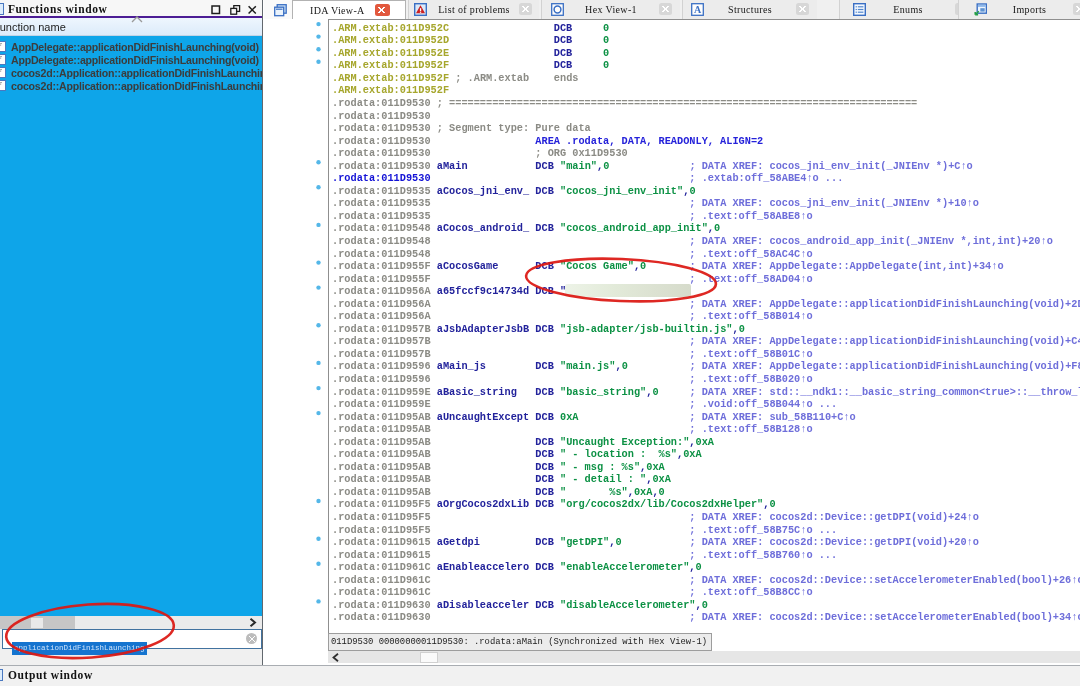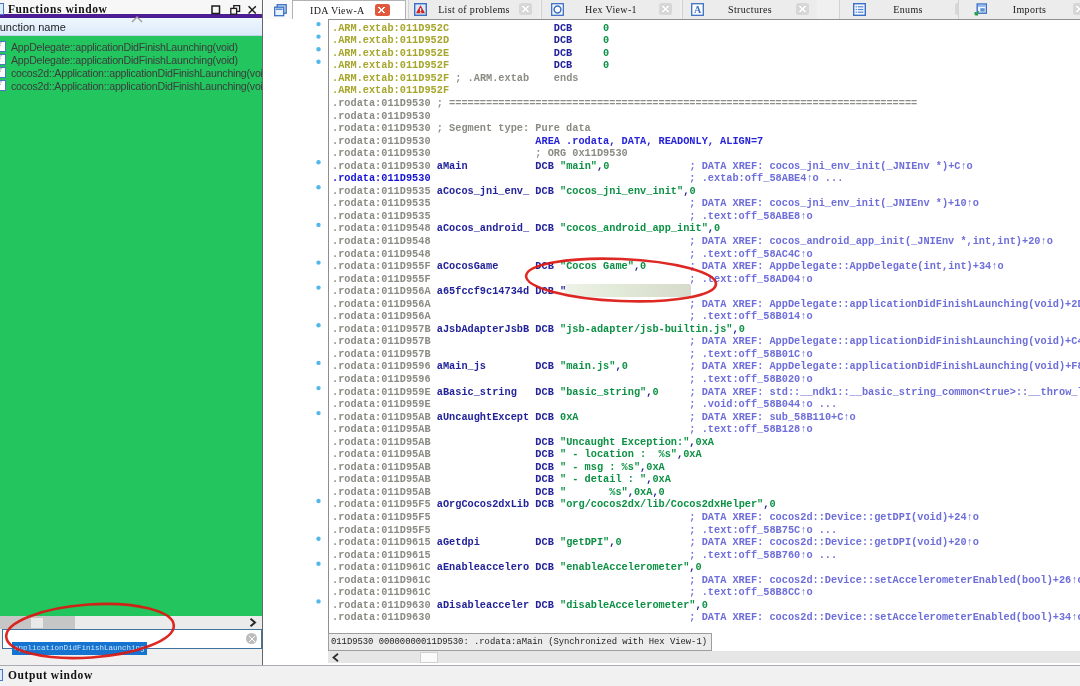--- a/index.html
+++ b/index.html
@@ -1,23 +1,23 @@
 <!DOCTYPE html>
 <html><head><meta charset="utf-8"><style>
 html,body{margin:0;padding:0;background:#fff;}
 #root{position:relative;width:1080px;height:686px;overflow:hidden;background:#fff;font-family:"Liberation Sans",sans-serif;}
 #root *{box-sizing:border-box;}
 .abs{position:absolute;}
 
 #lp{position:absolute;left:0;top:0;width:263px;height:666px;background:#f0f0f0;overflow:hidden;border-right:1px solid #62686e;}
-#lptitle{position:absolute;left:0;top:0;width:263px;height:18px;background:#f7f7f7;border-bottom:4px solid #4c1d95;}
+#lptitle{position:absolute;left:0;top:0;width:263px;height:18px;background:#f7f7f7;border-bottom:2px solid #4c1d95;}
 #lptitle .t{position:absolute;left:8px;top:2.5px;font-family:"Liberation Serif",serif;font-weight:bold;font-size:11.5px;letter-spacing:0.6px;color:#111;}
 #lphead{position:absolute;left:0;top:18px;width:262px;height:18px;background:linear-gradient(#eef6fe,#dcebfa);border-bottom:1px solid #c2d4e6;}
 #lphead .t{position:absolute;left:-7px;top:3px;font-size:11px;color:#1c1c1c;}
-#lplist{position:absolute;left:0;top:36px;width:262px;height:580px;background:#22c55e;}
+#lplist{position:absolute;left:0;top:36px;width:262px;height:580px;background:#0ea5e9;font-weight:bold;}
 .frow{position:absolute;left:0;width:262px;height:13px;overflow:hidden;}
 .frow .txt{position:absolute;left:11px;top:0.5px;font-size:10.6px;color:#3c3c3c;letter-spacing:-0.22px;white-space:nowrap;}
 .ficon{position:absolute;left:-7px;top:0.5px;width:13px;height:11.5px;background:#fdfdfd;border:1px solid #4a78c0;color:#8a8a8a;font-family:"Liberation Serif",serif;font-style:italic;font-size:10px;text-align:center;line-height:10px;}
 
 #lpsb{position:absolute;left:0;top:616px;width:262px;height:13px;background:#ebebeb;}
 #lpsb .thumb{position:absolute;left:0;top:0;width:75px;height:13px;background:#c6c6c6;}
 #lpsb .grip{position:absolute;left:31px;top:1.5px;width:12px;height:10px;background:#e9e9e9;}
 
 #lpinput{position:absolute;left:2px;top:629px;width:260px;height:20px;background:#fff;border:1px solid #41729f;}
 #lpinput .sel{position:absolute;left:9px;top:12px;height:13px;background:#1574cf;color:#cfe4fb;font-family:"Liberation Mono",monospace;font-weight:normal;font-size:7.5px;line-height:13px;padding:0 2px;letter-spacing:0;text-align:center;}
@@ -188,21 +188,21 @@
     <div id="code">
         <pre><i class="e">.ARM.extab:011D952C</i>                 <i class="n">DCB</i>     <i class="g">0</i>
 <i class="e">.ARM.extab:011D952D</i>                 <i class="n">DCB</i>     <i class="g">0</i>
 <i class="e">.ARM.extab:011D952E</i>                 <i class="n">DCB</i>     <i class="g">0</i>
 <i class="e">.ARM.extab:011D952F</i>                 <i class="n">DCB</i>     <i class="g">0</i>
 <i class="e">.ARM.extab:011D952F</i> <i class="c">; .ARM.extab</i>    <i class="c">ends</i>
 <i class="e">.ARM.extab:011D952F</i>
 <i class="p">.rodata:011D9530</i> <i class="c">; ============================================================================</i>
 <i class="p">.rodata:011D9530</i>
 <i class="p">.rodata:011D9530</i> <i class="c">; Segment type: Pure data</i>
-<i class="p">.rodata:011D9530</i>                 <i class="a">AREA .rodata, DATA, READONLY, ALIGN=7</i>
+<i class="p">.rodata:011D9530</i>                 <i class="a">AREA .rodata, DATA, READONLY, ALIGN=2</i>
 <i class="p">.rodata:011D9530</i>                 <i class="c">; ORG 0x11D9530</i>
 <i class="p">.rodata:011D9530</i> <i class="n">aMain</i>           <i class="n">DCB</i> <i class="g">"main"</i><i class="n">,</i><i class="g">0</i>             <i class="x">; DATA XREF: cocos_jni_env_init(_JNIEnv *)+C↑o</i>
 <i class="b">.rodata:011D9530</i>                                          <i class="x">; .extab:off_58ABE4↑o ...</i>
 <i class="p">.rodata:011D9535</i> <i class="n">aCocos_jni_env_</i> <i class="n">DCB</i> <i class="g">"cocos_jni_env_init"</i><i class="n">,</i><i class="g">0</i>
 <i class="p">.rodata:011D9535</i>                                          <i class="x">; DATA XREF: cocos_jni_env_init(_JNIEnv *)+10↑o</i>
 <i class="p">.rodata:011D9535</i>                                          <i class="x">; .text:off_58ABE8↑o</i>
 <i class="p">.rodata:011D9548</i> <i class="n">aCocos_android_</i> <i class="n">DCB</i> <i class="g">"cocos_android_app_init"</i><i class="n">,</i><i class="g">0</i>
 <i class="p">.rodata:011D9548</i>                                          <i class="x">; DATA XREF: cocos_android_app_init(_JNIEnv *,int,int)+20↑o</i>
 <i class="p">.rodata:011D9548</i>                                          <i class="x">; .text:off_58AC4C↑o</i>
 <i class="p">.rodata:011D955F</i> <i class="n">aCocosGame</i>      <i class="n">DCB</i> <i class="g">"Cocos Game"</i><i class="n">,</i><i class="g">0</i>       <i class="x">; DATA XREF: AppDelegate::AppDelegate(int,int)+34↑o</i>

